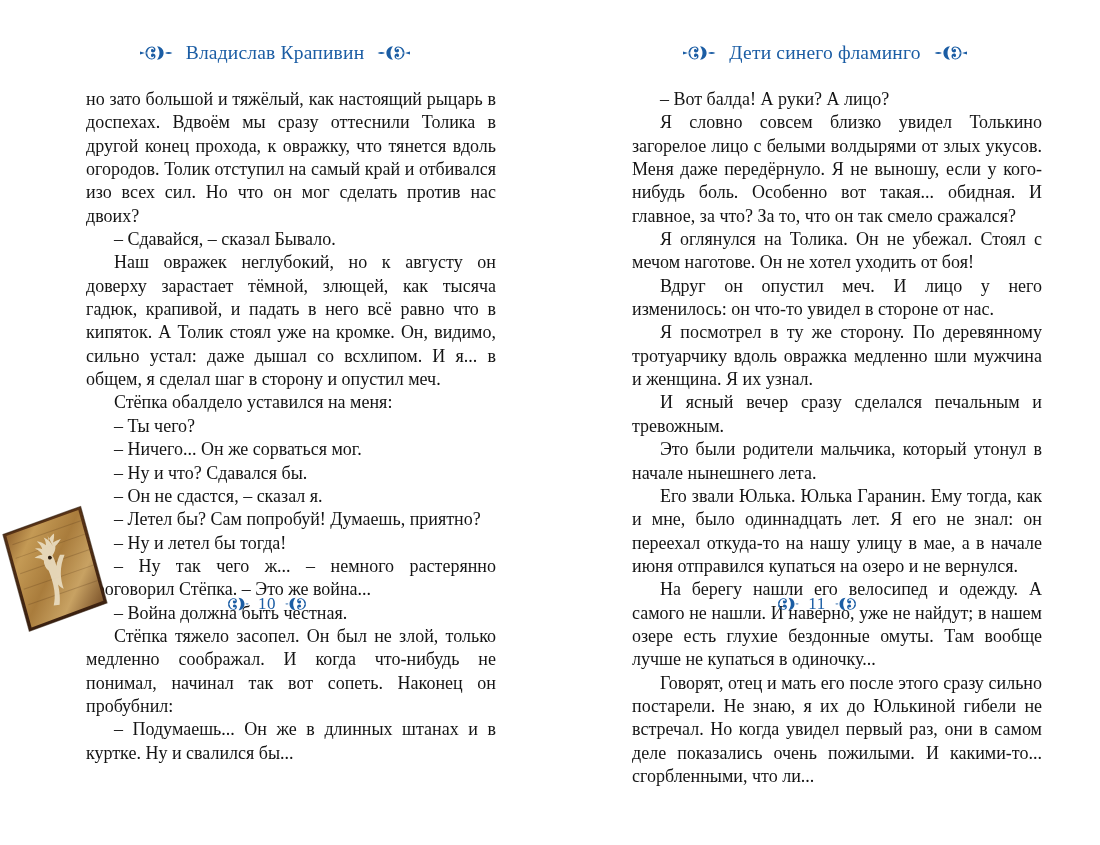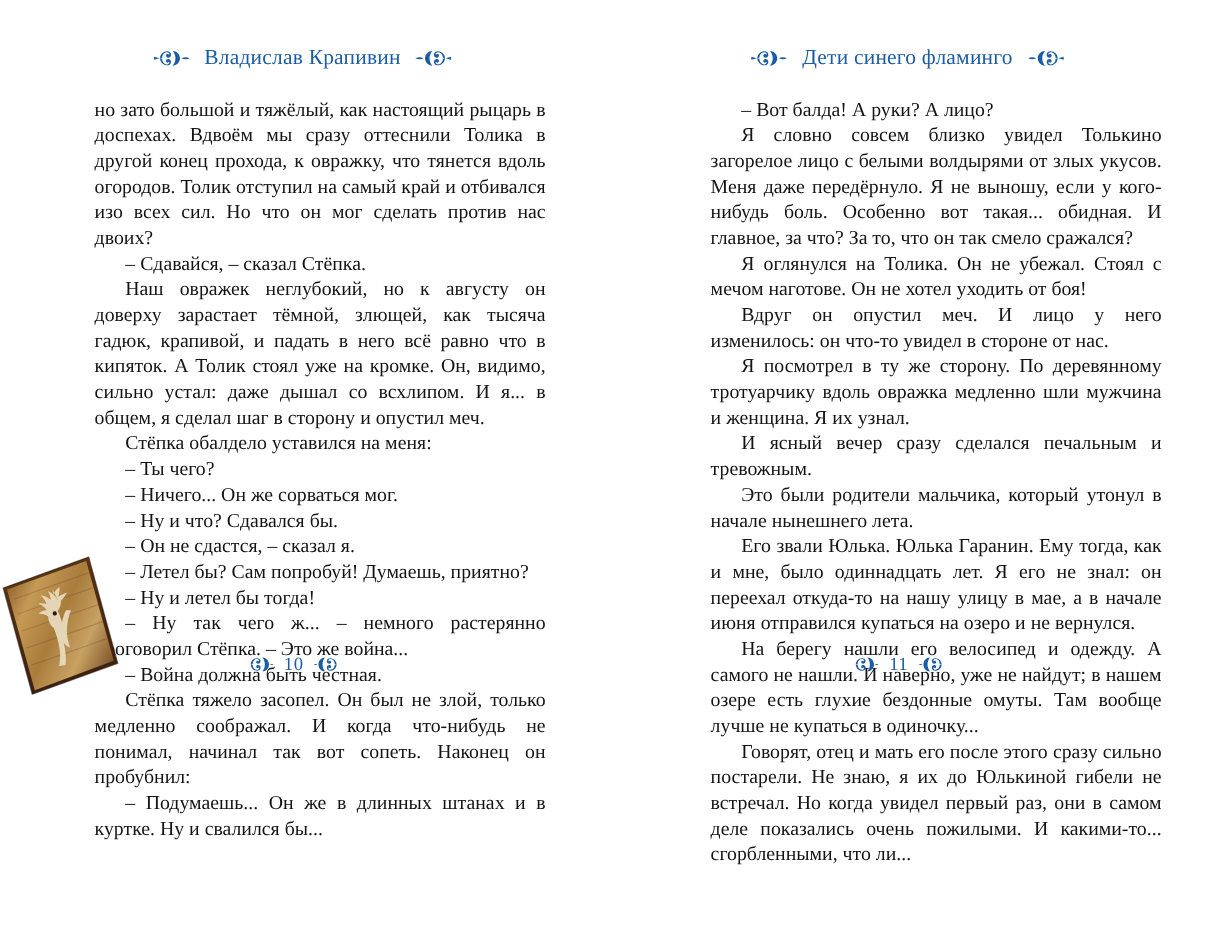--- a/index.html
+++ b/index.html
@@ -62,21 +62,21 @@
     top: 88px;
     width: 410px;
     font-size: 18px;
     line-height: 23.35px;
     text-align: justify;
     text-justify: inter-word;
     hyphens: none;
     color: #141414;
   }
   .page-left .textcol  { left: 86px; }
-  .page-right .textcol { left: 96px; }
+  .page-right .textcol { left: 82px; }
 
   .textcol p {
     margin: 0;
     text-indent: 1.55em;
   }
   .textcol p.dlg {
     text-indent: 1.55em;
     text-align: left;
   }
   .textcol p.flush { text-indent: 0; }
@@ -144,21 +144,21 @@
             <path d="M39 10 c2.4-1.2 5-1.2 7.4 0 c-2.4 1.2-5 1.2-7.4 0 Z"></path>
             <circle cx="26.2" cy="7" r="0.9"></circle>
             <circle cx="26.2" cy="13" r="0.9"></circle>
           </g>
         </svg>
       </span>
     </div>
 
     <div class="textcol">
       <p class="flush">но зато большой и тяжёлый, как настоящий рыцарь в доспехах. Вдвоём мы сразу оттеснили Толика в другой конец прохода, к овражку, что тянется вдоль огородов. Толик отступил на самый край и отбивался изо всех сил. Но что он мог сделать против нас двоих?</p>
-      <p class="dlg">– Сдавайся, – сказал Стёпка.</p>
+      <p class="dlg">– Сдавайся, – сказал Бывало.</p>
       <p>Наш овражек неглубокий, но к августу он доверху зарастает тёмной, злющей, как тысяча гадюк, крапивой, и падать в него всё равно что в кипяток. А Толик стоял уже на кромке. Он, видимо, сильно устал: даже дышал со всхлипом. И я... в общем, я сделал шаг в сторону и опустил меч.</p>
       <p>Стёпка обалдело уставился на меня:</p>
       <p class="dlg">– Ты чего?</p>
       <p class="dlg">– Ничего... Он же сорваться мог.</p>
       <p class="dlg">– Ну и что? Сдавался бы.</p>
       <p class="dlg">– Он не сдастся, – сказал я.</p>
       <p class="dlg">– Летел бы? Сам попробуй! Думаешь, приятно?</p>
       <p class="dlg">– Ну и летел бы тогда!</p>
       <p>– Ну так чего ж... – немного растерянно проговорил Стёпка. – Это же война...</p>
       <p class="dlg">– Война должна быть честная.</p>

